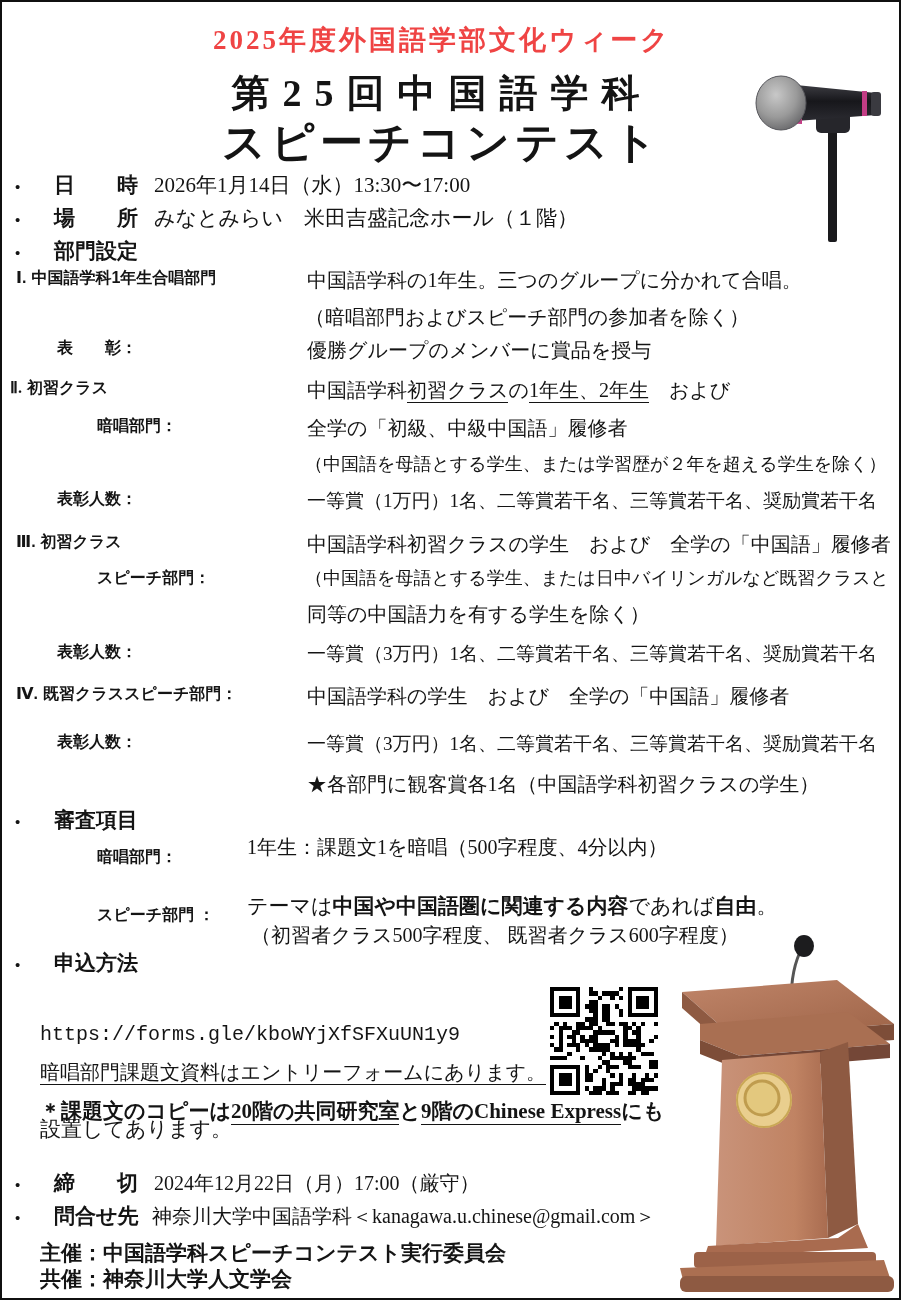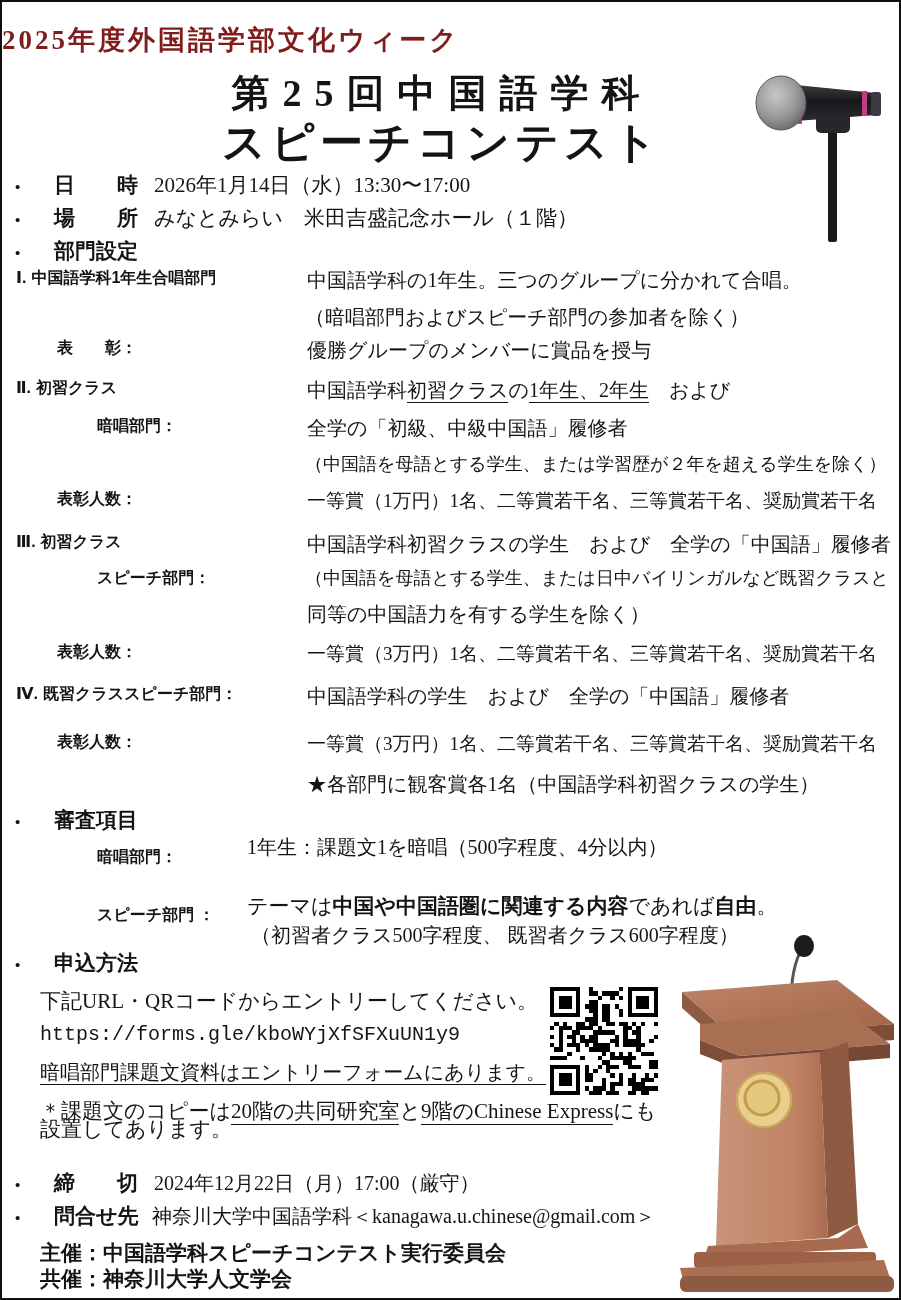--- a/index.html
+++ b/index.html
@@ -12,23 +12,23 @@
   .serif{font-family:"Liberation Serif","DejaVu Serif",serif;font-size:20px;}
   .gothic{font-family:"Liberation Sans","DejaVu Sans",sans-serif;font-weight:bold;font-size:16px;}
   .mono{font-family:"Liberation Mono","DejaVu Sans Mono",monospace;font-size:20px;}
   .fs18{font-size:18px;}
   .fs19{font-size:19px;}
   .fs21{font-size:21px;}
   .b{font-weight:bold;}
   .u{border-bottom:1.6px solid #141414;padding-bottom:1px;}
   .bullet{position:absolute;font-size:15px;font-family:"Liberation Sans",sans-serif;}
   .title-week{
-    position:absolute;top:20px;left:0;width:880px;text-align:left;
+    position:absolute;top:20px;left:0;width:880px;text-align:center;
     font-family:"Liberation Serif","DejaVu Serif",serif;font-weight:bold;
-    font-size:27px;letter-spacing:3px;color:#7f1d1d;
+    font-size:27px;letter-spacing:3px;color:#ef4444;
   }
   .title-main{
     position:absolute;top:66px;left:0;width:880px;text-align:center;
     font-family:"Liberation Serif","DejaVu Serif",serif;font-weight:600;
     font-size:38px;letter-spacing:13px;
   }
   .title-sub{
     position:absolute;top:112px;left:0;width:880px;text-align:center;
     font-family:"Liberation Serif","DejaVu Serif",serif;font-weight:bold;
     font-size:43px;letter-spacing:5px;
@@ -82,21 +82,21 @@
   <div class="line gothic fs21" style="top:236px;left:52px;">部門設定</div>
 
   <div class="line gothic" style="top:266px;left:14px;">
     <span class="num">Ⅰ.</span><span>中国語学科1年生合唱部門</span>
   </div>
   <div class="line serif" style="top:266px;left:305px;">中国語学科の1年生。三つのグループに分かれて合唱。</div>
   <div class="line serif" style="top:303px;left:303px;">（暗唱部門およびスピーチ部門の参加者を除く）</div>
   <div class="line gothic" style="top:336px;left:55px;">表　　彰：</div>
   <div class="line serif" style="top:336px;left:305px;">優勝グループのメンバーに賞品を授与</div>
 
-  <div class="line gothic" style="top:376px;left:14px;">
+  <div class="line gothic" style="top:376px;left:8px;font-family:Liberation Serif, serif;">
     <span class="num">Ⅱ.</span><span>初習クラス</span>
   </div>
   <div class="line serif" style="top:376px;left:305px;">
     <span>中国語学科</span><span class="u">初習クラス</span><span>の</span><span class="u">1年生、2年生</span><span>　および</span>
   </div>
   <div class="line gothic" style="top:414px;left:95px;">暗唱部門：</div>
   <div class="line serif" style="top:414px;left:305px;">全学の「初級、中級中国語」履修者</div>
   <div class="line serif fs18" style="top:451px;left:303px;">（中国語を母語とする学生、または学習歴が２年を超える学生を除く）</div>
   <div class="line gothic" style="top:487px;left:55px;">表彰人数：</div>
   <div class="line serif fs19" style="top:487px;left:305px;">一等賞（1万円）1名、二等賞若干名、三等賞若干名、奨励賞若干名</div>
@@ -124,26 +124,25 @@
   <div class="line gothic" style="top:845px;left:95px;">暗唱部門：</div>
   <div class="line serif" style="top:833px;left:245px;">1年生：課題文1を暗唱（500字程度、4分以内）</div>
   <div class="line gothic" style="top:903px;left:95px;">スピーチ部門 ：</div>
   <div class="line serif fs21" style="top:891px;left:245px;">
     <span>テーマは</span><span class="b">中国や中国語圏に関連する内容</span><span>であれば</span><span class="b">自由</span><span>。</span>
   </div>
   <div class="line serif" style="top:921px;left:249px;">（初習者クラス500字程度、 既習者クラス600字程度）</div>
 
   <span class="bullet" style="top:954px;left:13px;">•</span>
   <div class="line gothic fs21" style="top:948px;left:52px;">申込方法</div>
-  <div class="line serif fs21" style="top:986px;left:38px;">下記URL・QRコードからエントリーしてください。</div>
   <div class="line mono" style="top:1020px;left:38px;">https://forms.gle/kboWYjXfSFXuUN1y9</div>
   <div class="line serif" style="top:1058px;left:38px;">
     <span class="u">暗唱部門課題文資料はエントリーフォームにあります。</span>
   </div>
-  <div class="line serif fs21" style="top:1096px;left:38px;">
+  <div class="line serif fs21" style="top:1096px;left:38px;font-weight:bold;">
     <span>＊課題文のコピーは</span><span class="u">20階の共同研究室</span><span>と</span><span class="u">9階のChinese Express</span><span>にも</span>
   </div>
   <div class="line serif fs21" style="top:1114px;left:38px;">設置してあります。</div>
 
   <div class="line" style="top:985px;left:548px;">
     <svg id="qr" width="108" height="108" viewBox="0 0 25 25" shape-rendering="crispEdges">
         <rect width="25" height="25" fill="#fff"></rect>
         <rect x="0" y="0" width="1" height="1" fill="#000"></rect>
         <rect x="1" y="0" width="1" height="1" fill="#000"></rect>
         <rect x="2" y="0" width="1" height="1" fill="#000"></rect>

